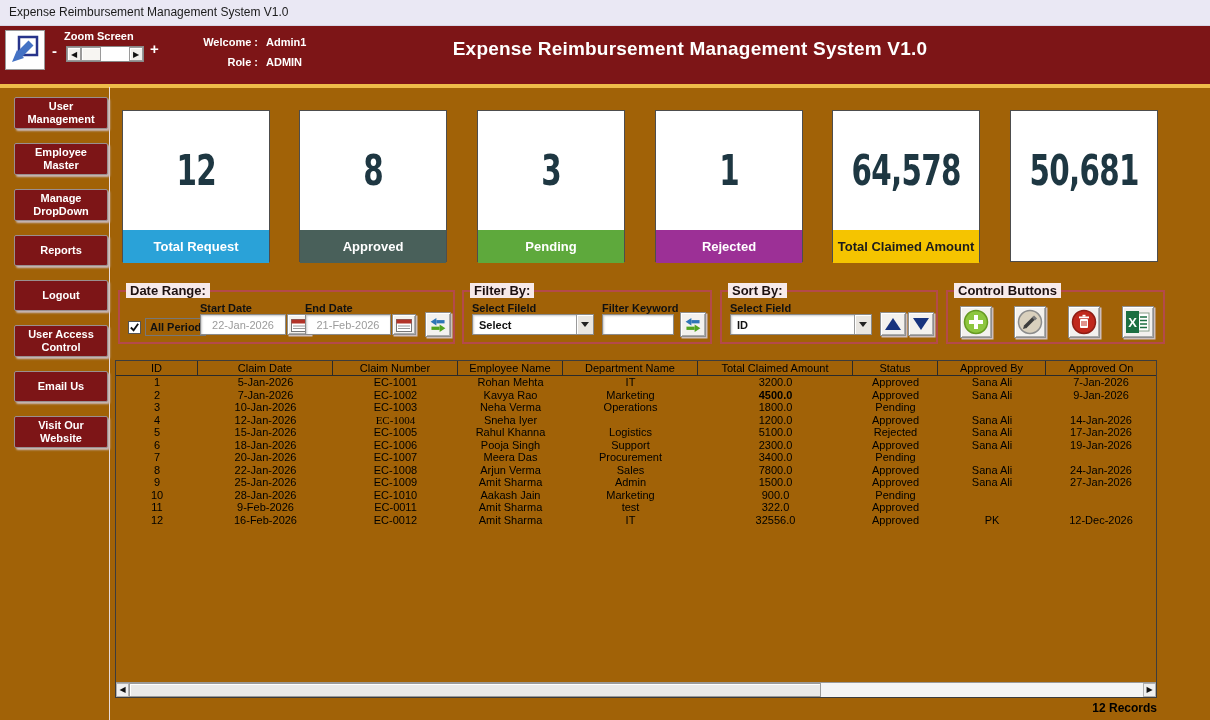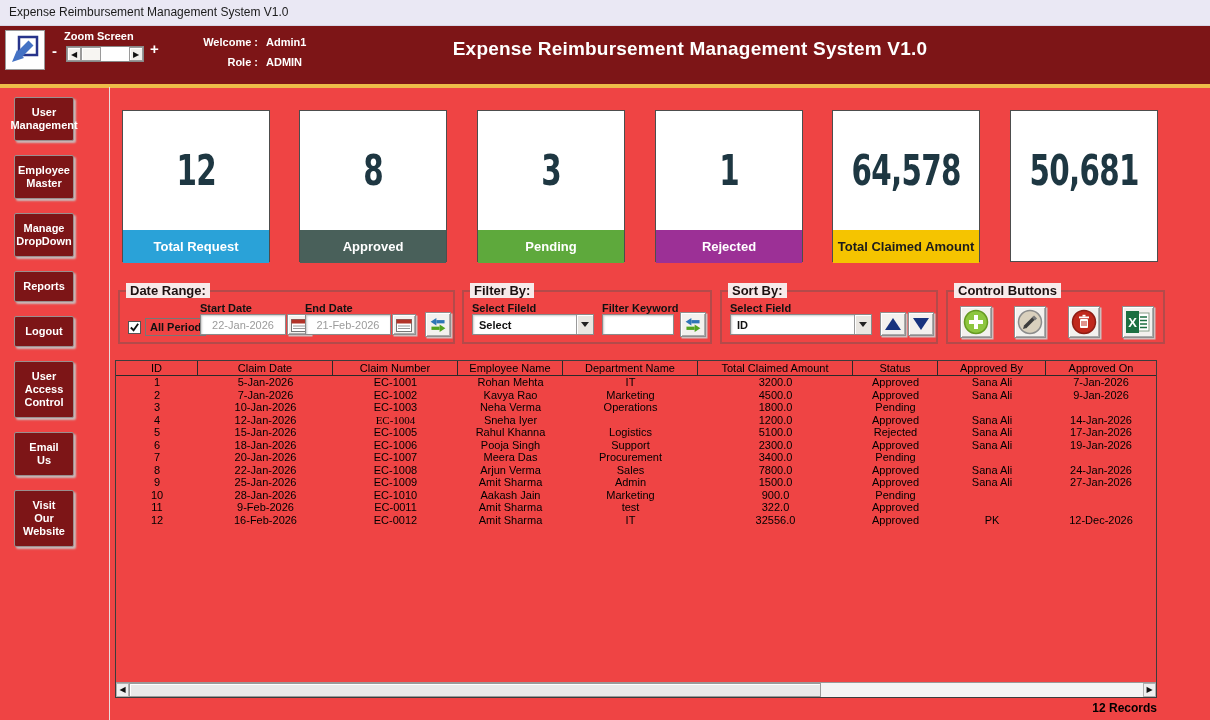--- a/index.html
+++ b/index.html
@@ -1,17 +1,17 @@
 <!DOCTYPE html>
 <html><head>
 <meta charset="utf-8">
 <style>
   * { margin:0; padding:0; box-sizing:border-box; }
   body { font-family:"Liberation Sans", sans-serif; background:#bfbfbf; }
-  #screen { position:relative; width:1210px; height:720px; background:#ef4444; overflow:hidden;
+  #screen { position:relative; width:1210px; height:720px; background:#a16207; overflow:hidden;
             font-family:"Liberation Sans", sans-serif; }
 
   
   .titlebar { position:absolute; left:0; top:0; width:1210px; height:26px; background:#eae8f4;
               border-bottom:1px solid #d8d6e6; color:#1b1b1b; font-size:12px; line-height:25px;
               padding-left:9px; }
 
   
   .header { position:absolute; left:0; top:26px; width:1210px; height:58px; background:#7d1517; }
   .goldstrip { position:absolute; left:0; top:84px; width:1210px; height:4px; background:#eebc49; }
@@ -28,24 +28,24 @@
   .zoom-plus { position:absolute; left:150px; top:40px; color:#fff; font-weight:bold; font-size:15px; }
   .who { position:absolute; left:192px; top:36px; color:#fff; font-size:11px; font-weight:bold; }
   .who-row { margin-bottom:8px; }
   .who-label { display:inline-block; width:66px; text-align:right; margin-right:8px; }
   .main-title { position:absolute; left:340px; top:38px; width:700px; text-align:center; color:#fff;
                 font-size:19px; font-weight:bold; letter-spacing:.2px; }
 
   
   .sidebar { position:absolute; left:0; top:87px; width:110px; height:633px; border-right:1px solid #eadcdc;
              padding:10px 0 0 14px; }
-  .side-btn { width:60px; min-height:31px; background:#7d1517; color:#fff; font-size:11px; font-weight:bold;
+  .side-btn { width:94px; min-height:31px; background:#7d1517; color:#fff; font-size:11px; font-weight:bold;
               display:flex; align-items:center; justify-content:center; text-align:center; line-height:13px;
               border:1px solid #9a8f8f; border-radius:2px; box-shadow:2px 2px 2px #c9b8b8; margin-bottom:14px;
-              padding:8px; cursor:pointer; }
+              padding:2px; cursor:pointer; }
 
   
   .card { position:absolute; top:110px; width:148px; height:152px; background:#fff; border:1px solid #4d4d4d; }
   .card-value { height:119px; display:flex; align-items:center; justify-content:center; }
   .card-num { display:inline-block; font-family:"DejaVu Sans", sans-serif; font-weight:700; font-size:42px;
               color:#1e3742; transform:scale(.70,1.02); letter-spacing:-1px; }
   .card-footer { height:33px; display:flex; align-items:center; justify-content:center;
                  font-size:13px; font-weight:bold; }
 
   
@@ -343,21 +343,21 @@
           <div class="td" style="width: 85px;">Approved</div>
           <div class="td" style="width: 108px;">Sana Ali</div>
           <div class="td" style="width: 110px;">7-Jan-2026</div>
         </div>
         <div class="tr">
           <div class="td" style="width: 82px;">2</div>
           <div class="td" style="width: 135px;">7-Jan-2026</div>
           <div class="td" style="width: 125px;">EC-1002</div>
           <div class="td" style="width: 105px;">Kavya Rao</div>
           <div class="td" style="width: 135px;">Marketing</div>
-          <div class="td" style="width: 155px;">4500.0</div>
+          <div class="td" style="width: 155px; font-weight: bold;">4500.0</div>
           <div class="td" style="width: 85px;">Approved</div>
           <div class="td" style="width: 108px;">Sana Ali</div>
           <div class="td" style="width: 110px;">9-Jan-2026</div>
         </div>
         <div class="tr">
           <div class="td" style="width: 82px;">3</div>
           <div class="td" style="width: 135px;">10-Jan-2026</div>
           <div class="td" style="width: 125px;">EC-1003</div>
           <div class="td" style="width: 105px;">Neha Verma</div>
           <div class="td" style="width: 135px;">Operations</div>

